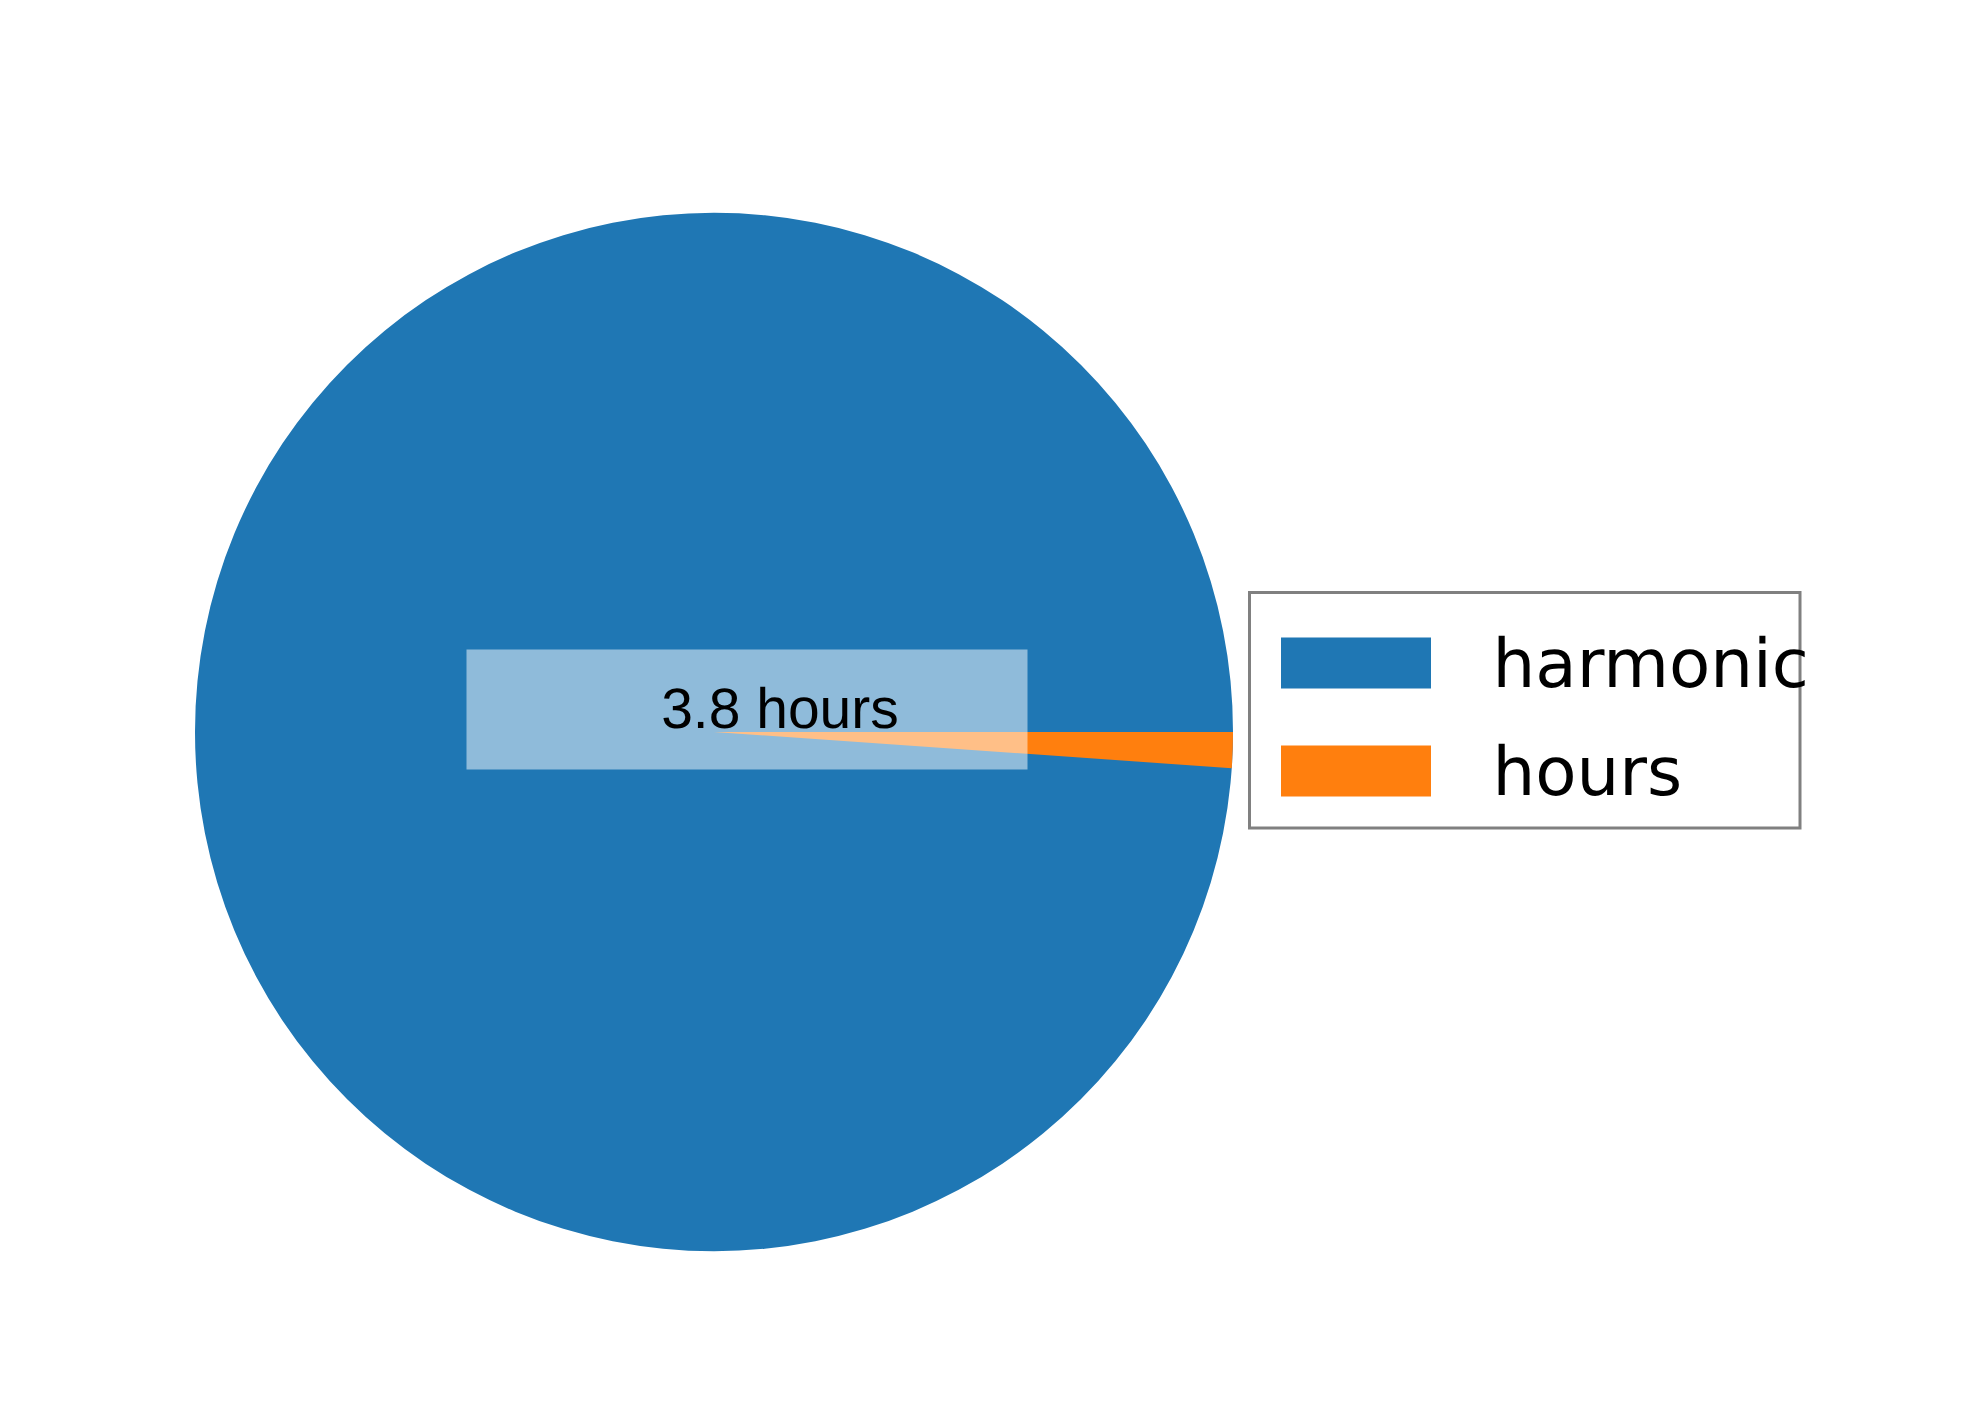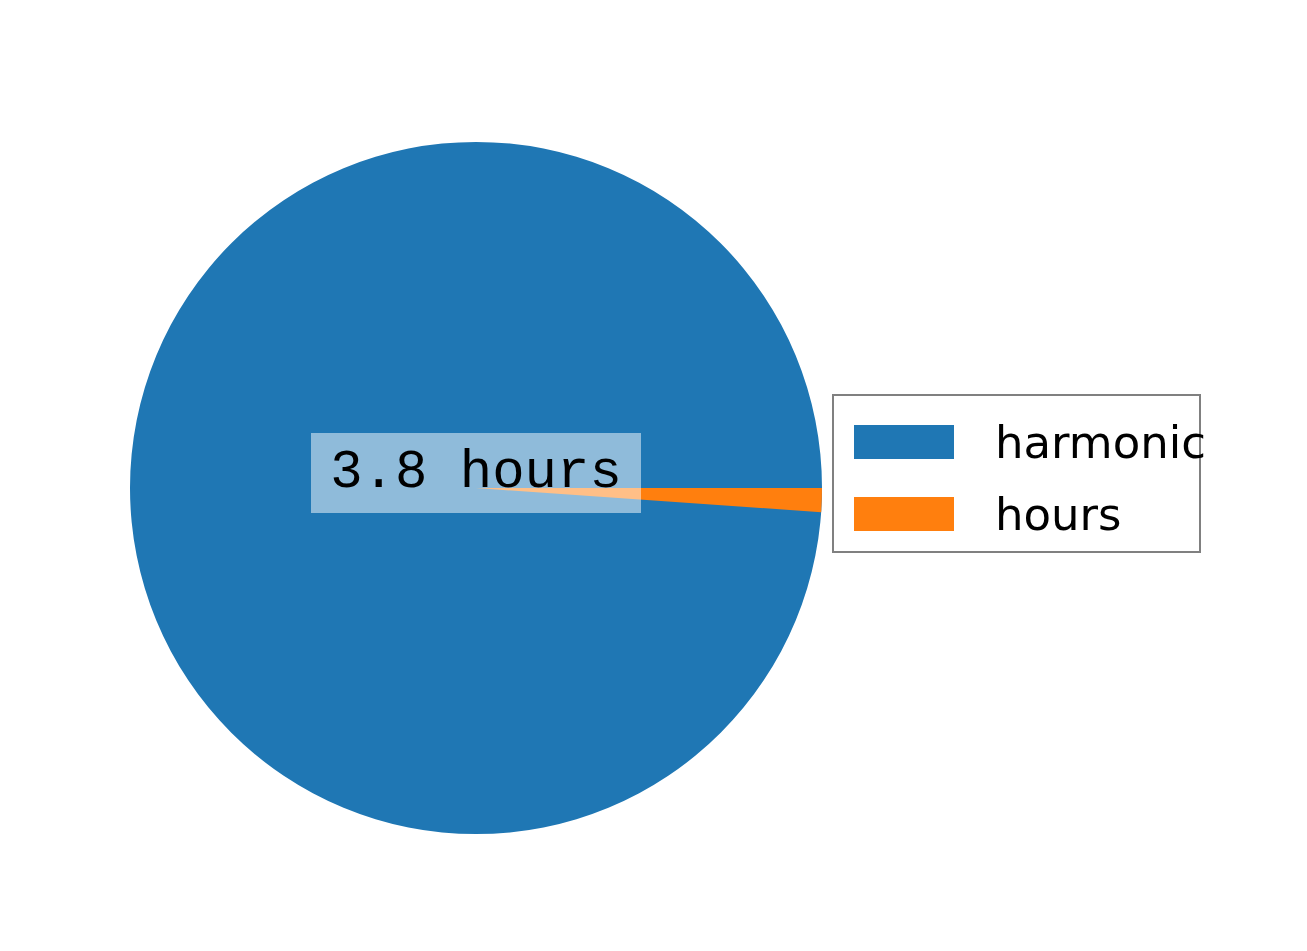--- a/index.html
+++ b/index.html
@@ -33,24 +33,25 @@
   }
 
   
   .wedge-label {
     position: absolute;
     display: flex;
     align-items: center;
     justify-content: center;
     white-space: nowrap;
     color: #000000;
-    font-family: Liberation Mono, monospace;
-    font-size: 54px;
+    font-family: Liberation Sans, sans-serif;
+    font-size: 38px;
     line-height: 1;
     letter-spacing: 0px;
+    padding-left: 44px;
   }
   #label-harmonic {
     left: 311px;
     top: 433px;
     width: 330px;
     height: 80px;
     background: rgba(255, 255, 255, 0.5);
   }
 
   

